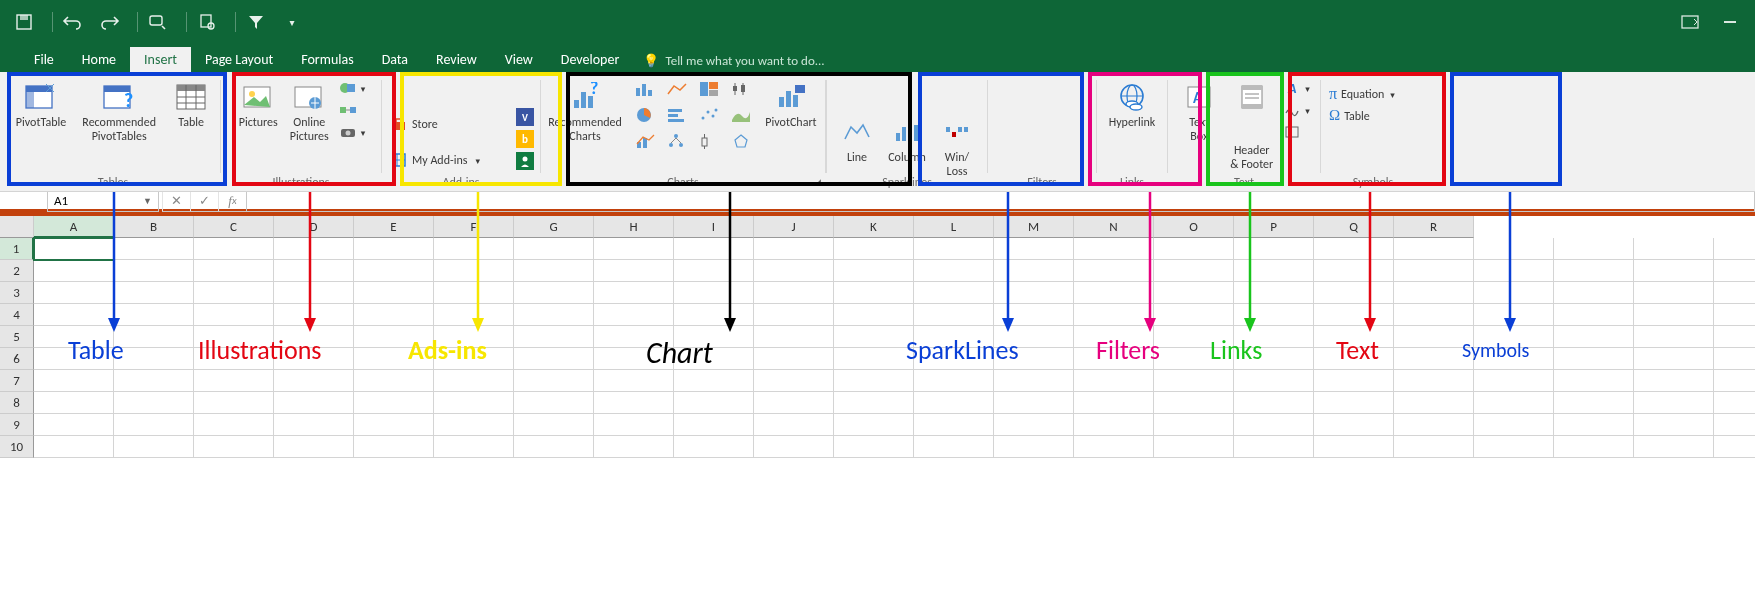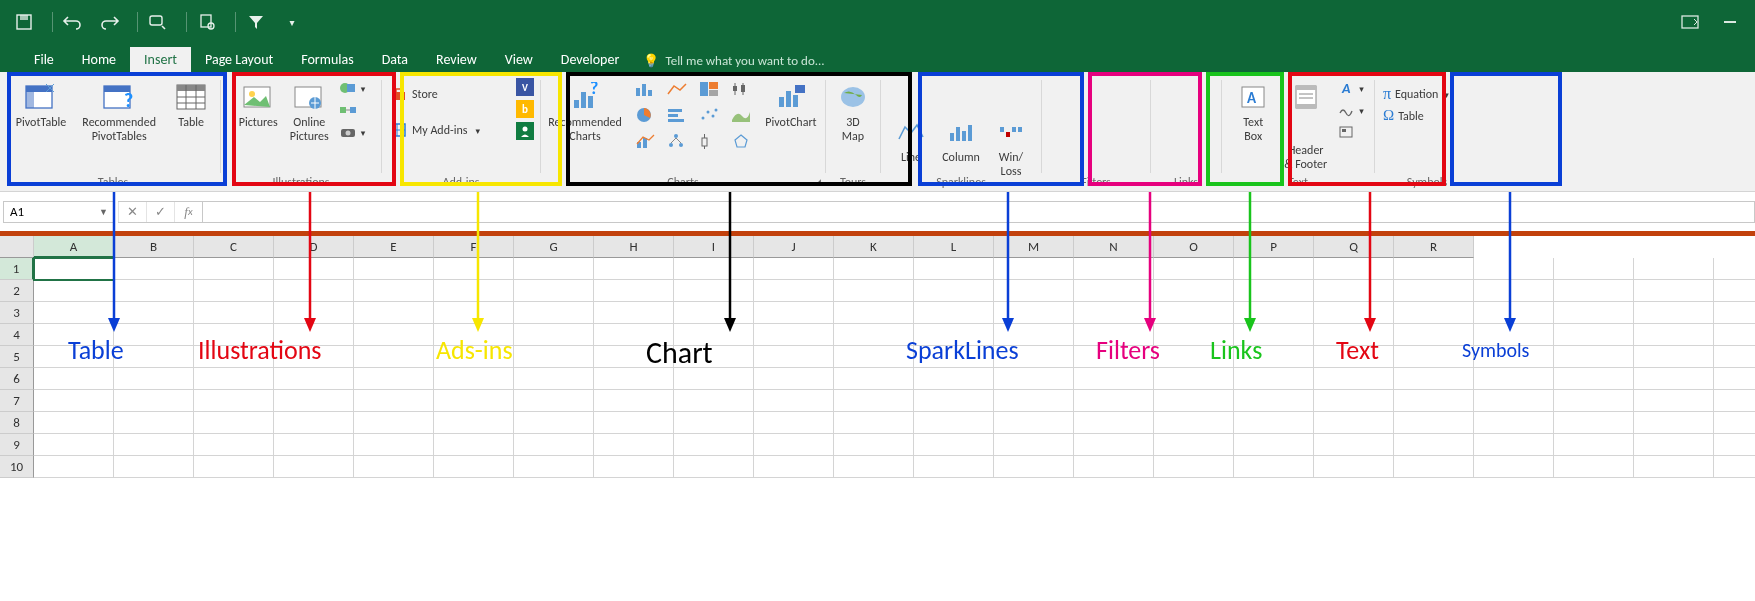--- a/index.html
+++ b/index.html
@@ -29,21 +29,21 @@
 .stack { display:flex; flex-direction:column; gap:2px; }
 .small-row { display:flex; align-items:center; font-size:12px; color:#3b3b3b; gap:4px; padding:1px 2px; cursor:pointer; }
 .small-ic { width:18px; height:18px; display:flex; align-items:center; justify-content:center; }
 .chart-grid { display:grid; grid-template-columns:repeat(4,26px); grid-template-rows:repeat(3,22px); gap:4px 6px; }
 .chart-grid div { cursor:pointer; display:flex; align-items:center; justify-content:center; }
 .dlgarr { position:absolute; right:4px; bottom:4px; font-size:9px; color:#666; cursor:pointer; }
 
 .hl-box { position:absolute; border:4px solid; pointer-events:none; }
 
 
-.fbar { height:44px; background:#fff; border-bottom:5px solid #c2410c; display:flex; align-items:center; }
+.fbar { height:24px; background:#fff; border-bottom:7px solid #c2410c; display:flex; align-items:center;padding-left:44px; }
 .namebox { width:112px; height:22px; border:1px solid #c8c8c8; margin:0 3px; font-size:13px; padding:0 6px; display:flex; align-items:center; justify-content:space-between; }
 .namebox .dd { font-size:9px; color:#666; }
 .fbar-btns { display:flex; border:1px solid #c8c8c8; border-left:none; height:22px; }
 .fbar-btn { width:28px; display:flex; align-items:center; justify-content:center; color:#888; font-size:13px; border-left:1px solid #e4e4e4; cursor:pointer; }
 .fx { font-style:italic; font-family:'Times New Roman',serif; }
 .finput { flex:1; height:22px; border:1px solid #c8c8c8; border-left:none; }
 
 
 .sheet { display:flex; }
 .corner { width:34px; height:22px; background:#e6e6e6; border-right:1px solid #ccc; border-bottom:1px solid #999; }
@@ -231,21 +231,21 @@
             </div>
             <span style="font-size:9px;">▾</span>
           </div>
       </div>
     </div>
     <div class="group-title">Illustrations</div>
   </div>
   <div class="group-sep"></div>
 
   <div class="group" style="width:158px;">
-    <div class="group-body" style="width:100%;">
+    <div class="group-body" style="width:100%;align-items:flex-end;">
       <div class="stack" style="flex:1;padding-top:6px;">
         <div class="small-row">
             <div class="small-ic">
               <svg width="16" height="16">
                 <rect x="2" y="6" width="12" height="8" fill="#e34c26"></rect>
                 <path d="M5 6 V3 H11 V6" fill="none" stroke="#e34c26" stroke-width="1.5"></path>
               </svg>
             </div>
             <span>Store</span>
           </div>
@@ -383,35 +383,20 @@
             </svg>
           </div>
         <span>PivotChart</span>
       </div>
     </div>
     <div class="group-title">Charts</div>
     <div class="dlgarr">◢</div>
   </div>
   <div class="group-sep"></div>
 
-  <div class="group" style="width:54px;">
-    <div class="group-body">
-      <div class="big-btn">
-        <div class="ic">
-            <svg width="30" height="28">
-              <ellipse cx="15" cy="14" rx="12" ry="10" fill="#9bc2e6"></ellipse>
-              <path d="M6 10 Q12 6 18 12 Q22 16 24 12" fill="#70ad47"></path>
-            </svg>
-          </div>
-        <span style="white-space:pre-line;">3D
-Map</span>
-      </div>
-    </div>
-    <div class="group-title">Tours</div>
-  </div>
   <div class="group-sep"></div>
 
   <div class="group" style="width:160px;margin-top:35px;">
     <div class="group-body">
       <div class="big-btn">
           <div class="ic">
             <svg width="30" height="26">
               <polyline points="3,20 9,8 15,14 21,6 27,18" fill="none" stroke="#5b9bd5" stroke-width="1.6"></polyline>
             </svg>
           </div>
@@ -444,20 +429,34 @@
     <div class="group-title">Sparklines</div>
   </div>
   <div class="group-sep"></div>
 
   <div class="group" style="width:108px;">
     <div class="group-title">Filters</div>
   </div>
   <div class="group-sep"></div>
 
   <div class="group" style="width:70px;">
+    <div class="group-body">
+      <div class="big-btn">
+          <div class="ic">
+            <svg width="32" height="30">
+              <circle cx="16" cy="14" r="11" fill="none" stroke="#2b7cd3" stroke-width="1.6"></circle>
+              <ellipse cx="16" cy="14" rx="5" ry="11" fill="none" stroke="#2b7cd3" stroke-width="1.2"></ellipse>
+              <line x1="5" y1="14" x2="27" y2="14" stroke="#2b7cd3"></line>
+              <ellipse cx="16" cy="22" rx="6" ry="3" fill="#fff" stroke="#2b7cd3" stroke-width="1.4"></ellipse>
+              <ellipse cx="20" cy="25" rx="6" ry="3" fill="#fff" stroke="#2b7cd3" stroke-width="1.4"></ellipse>
+            </svg>
+          </div>
+          <span>Hyperlink</span>
+        </div>
+    </div>
     <div class="group-title">Links</div>
   </div>
   <div class="group-sep"></div>
 
   <div class="group" style="width:152px;">
     <div class="group-body">
       <div class="big-btn">
           <div class="ic">
             <svg width="28" height="28">
               <rect x="3" y="4" width="22" height="20" fill="#fff" stroke="#888"></rect>
@@ -839,27 +838,27 @@
 <svg class="arrow" style="left:300px;top:192px;" width="20" height="140">
     <line x1="10" y1="0" x2="10" y2="128" stroke="#e30613" stroke-width="2.5"></line>
     <polygon points="10,140 4,126 16,126" fill="#e30613"></polygon>
   </svg>
 <div class="annot" style="left:198px;top:334px;color:#e30613;">Illustrations</div>
 
 <svg class="arrow" style="left:468px;top:192px;" width="20" height="140">
     <line x1="10" y1="0" x2="10" y2="128" stroke="#f7e600" stroke-width="2.5"></line>
     <polygon points="10,140 4,126 16,126" fill="#f7e600"></polygon>
   </svg>
-<div class="annot" style="left:436px;top:334px;color:#f7e600;">Ads-ins</div>
+<div class="annot" style="left:408px;top:334px;color:#f7e600;font-weight:bold;">Ads-ins</div>
 
 <svg class="arrow" style="left:720px;top:192px;" width="20" height="140">
     <line x1="10" y1="0" x2="10" y2="128" stroke="#000" stroke-width="2.5"></line>
     <polygon points="10,140 4,126 16,126" fill="#000"></polygon>
   </svg>
-<div class="annot" style="left:646px;top:334px;color:#000;font-size:30px;">Chart</div>
+<div class="annot" style="left:646px;top:334px;color:#000;font-size:30px;font-style:italic;">Chart</div>
 
 <svg class="arrow" style="left:998px;top:192px;" width="20" height="140">
     <line x1="10" y1="0" x2="10" y2="128" stroke="#0a3fd6" stroke-width="2.5"></line>
     <polygon points="10,140 4,126 16,126" fill="#0a3fd6"></polygon>
   </svg>
 <div class="annot" style="left:906px;top:334px;color:#0a3fd6;">SparkLines</div>
 
 <svg class="arrow" style="left:1140px;top:192px;" width="20" height="140">
     <line x1="10" y1="0" x2="10" y2="128" stroke="#e6007e" stroke-width="2.5"></line>
     <polygon points="10,140 4,126 16,126" fill="#e6007e"></polygon>

